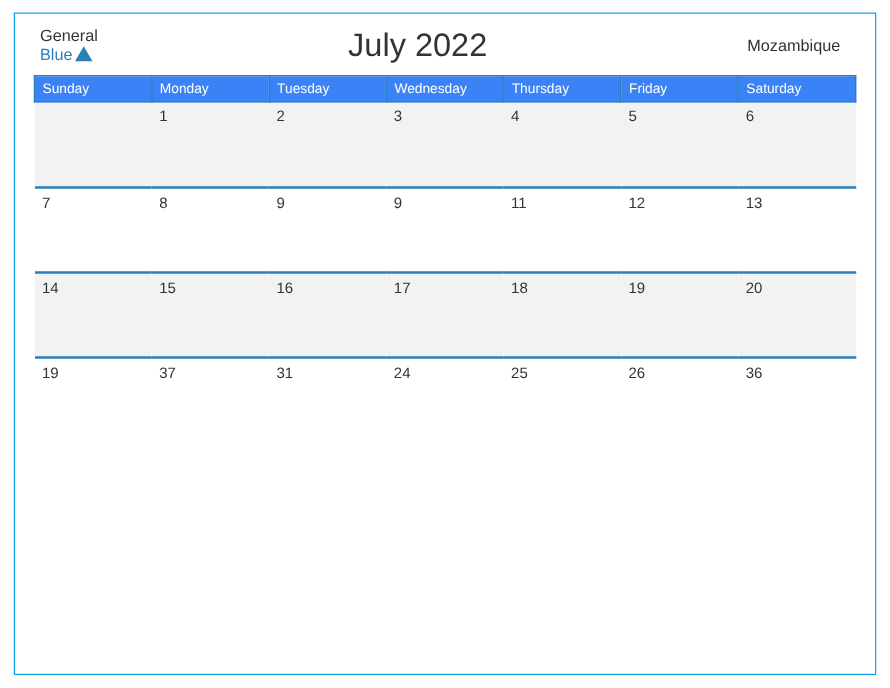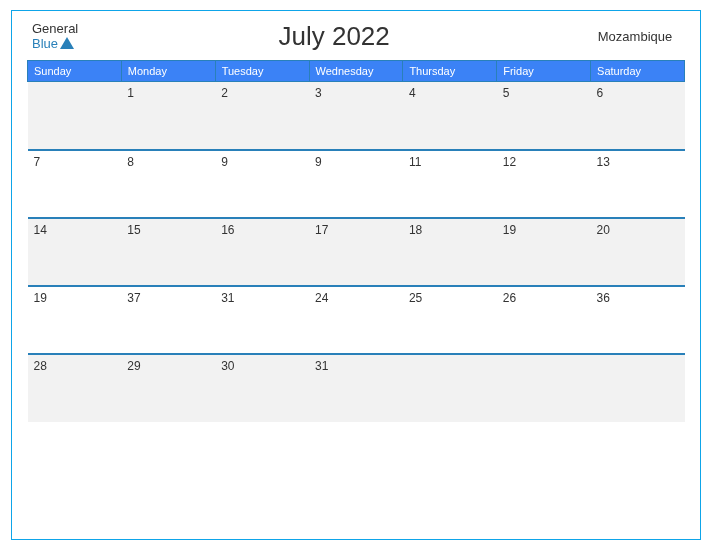--- a/index.html
+++ b/index.html
@@ -158,24 +158,15 @@
       </tr>
       <tr class="row-top-border">
         <td><span class="day-number">19</span></td>
         <td><span class="day-number">37</span></td>
         <td><span class="day-number">31</span></td>
         <td><span class="day-number">24</span></td>
         <td><span class="day-number">25</span></td>
         <td><span class="day-number">26</span></td>
         <td><span class="day-number">36</span></td>
       </tr>
-      <tr class="row-top-border row-shade">
-        <td><span class="day-number">28</span></td>
-        <td><span class="day-number">29</span></td>
-        <td><span class="day-number">30</span></td>
-        <td><span class="day-number">31</span></td>
-        <td><span class="day-number"></span></td>
-        <td><span class="day-number"></span></td>
-        <td><span class="day-number"></span></td>
-      </tr>
     </tbody>
   </table>
 </div>
 
 </body></html>

